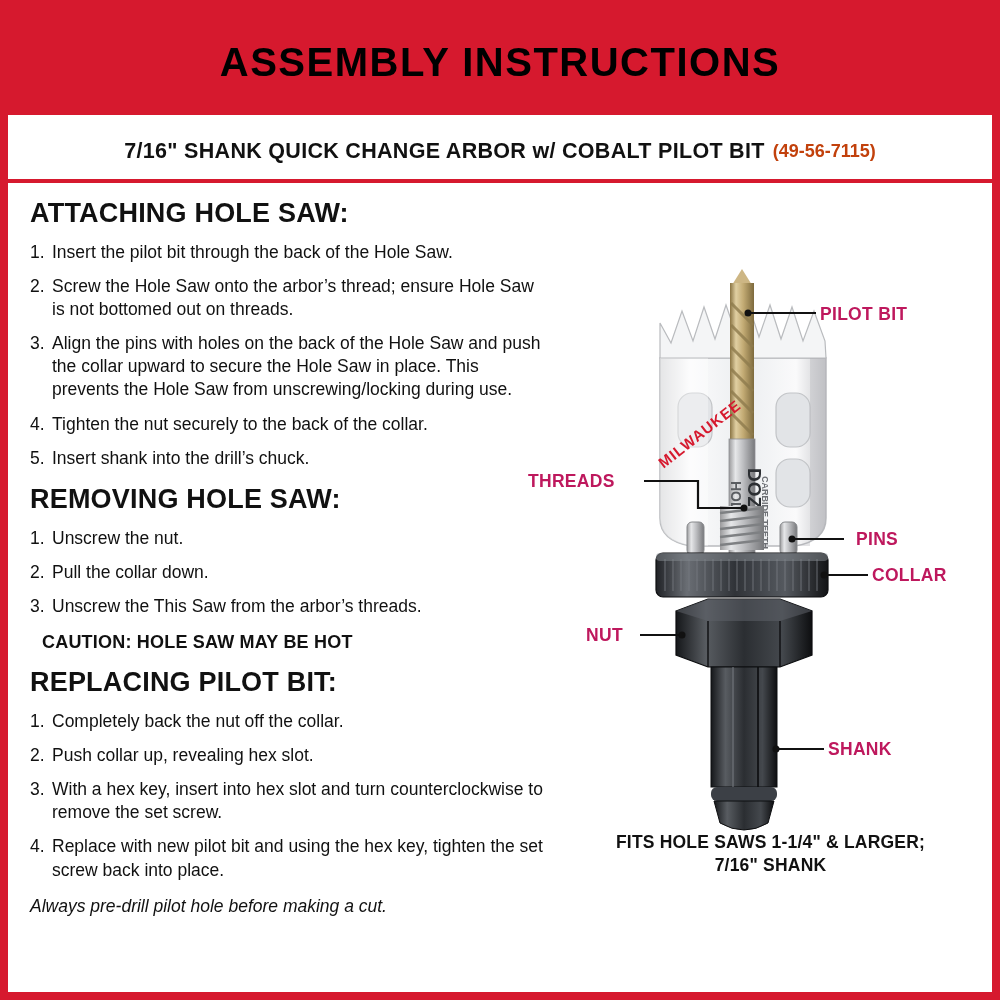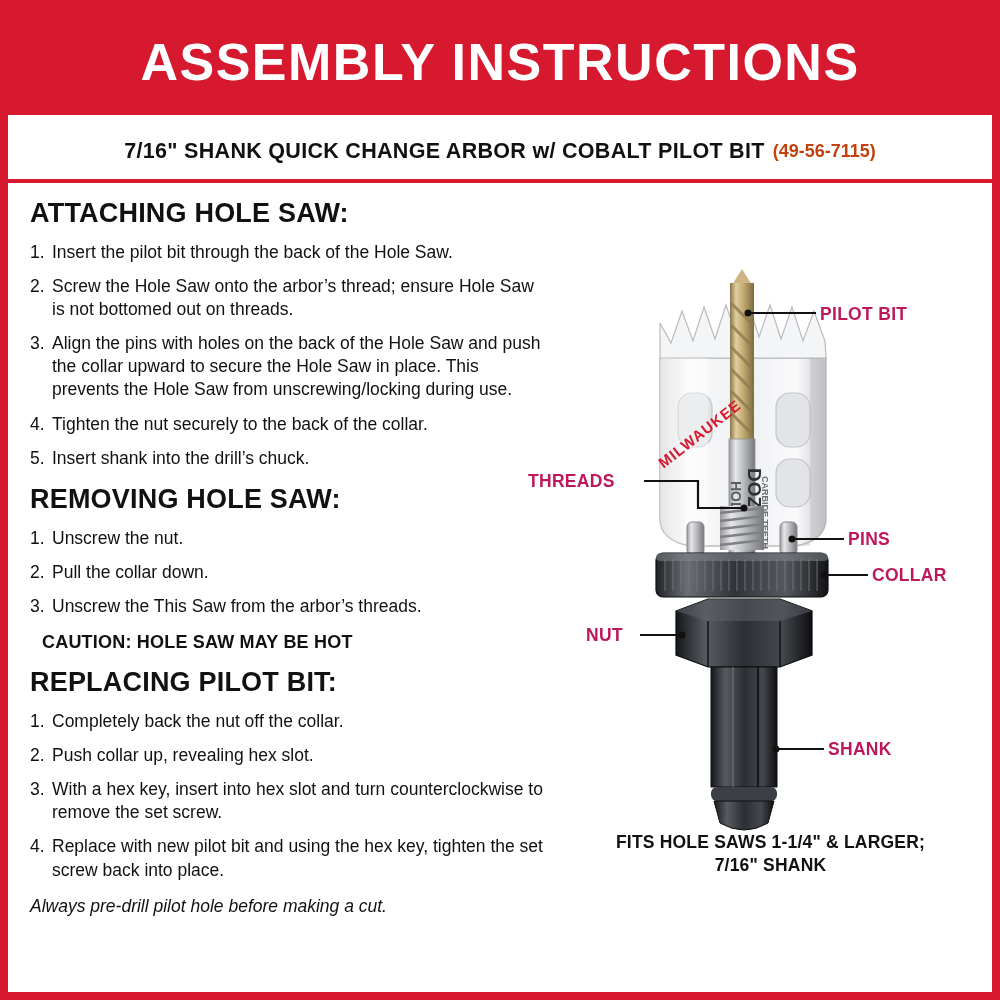--- a/index.html
+++ b/index.html
@@ -28,22 +28,22 @@
     left: 0;
     top: 0;
     width: 984px;
     height: 107px;
     background: #d6192e;
     display: flex;
     align-items: center;
     justify-content: center;
   }
   .header-title {
-    color: #ffffff;
-    font-size: 52px;
+    color: #000000;
+    font-size: 40px;
     font-weight: bold;
     letter-spacing: 1.5px;
     font-family: "Liberation Sans", sans-serif;
     text-align: center;
     line-height: 1;
     font-stretch: condensed;
   }
   .subtitle-band {
     position: absolute;
     left: 0;
@@ -318,21 +318,21 @@
         <circle cx="276" cy="312" r="3.5" fill="#111111" stroke="none"></circle>
         <path d="M134,372 L104,372 L92,372"></path>
         <circle cx="134" cy="372" r="3.5" fill="#111111" stroke="none"></circle>
         <path d="M228,486 L264,486 L276,486"></path>
         <circle cx="228" cy="486" r="3.5" fill="#111111" stroke="none"></circle>
       </g>
     </svg>
 
     <div class="callout-label" style="left:272px; top:41px;">PILOT BIT</div>
     <div class="callout-label" style="left:-20px; top:208px;">THREADS</div>
-    <div class="callout-label" style="left:300px; top:266px;text-align:center;">PINS</div>
+    <div class="callout-label" style="left:308px; top:266px;text-align:center;">PINS</div>
     <div class="callout-label" style="left:324px; top:302px;">COLLAR</div>
     <div class="callout-label" style="left:38px; top:362px;">NUT</div>
     <div class="callout-label" style="left:280px; top:476px;">SHANK</div>
   </div>
 
   <div class="fits-text">
     <div>FITS HOLE SAWS 1-1/4" &amp; LARGER;</div>
     <div>7/16" SHANK</div>
   </div>
 

